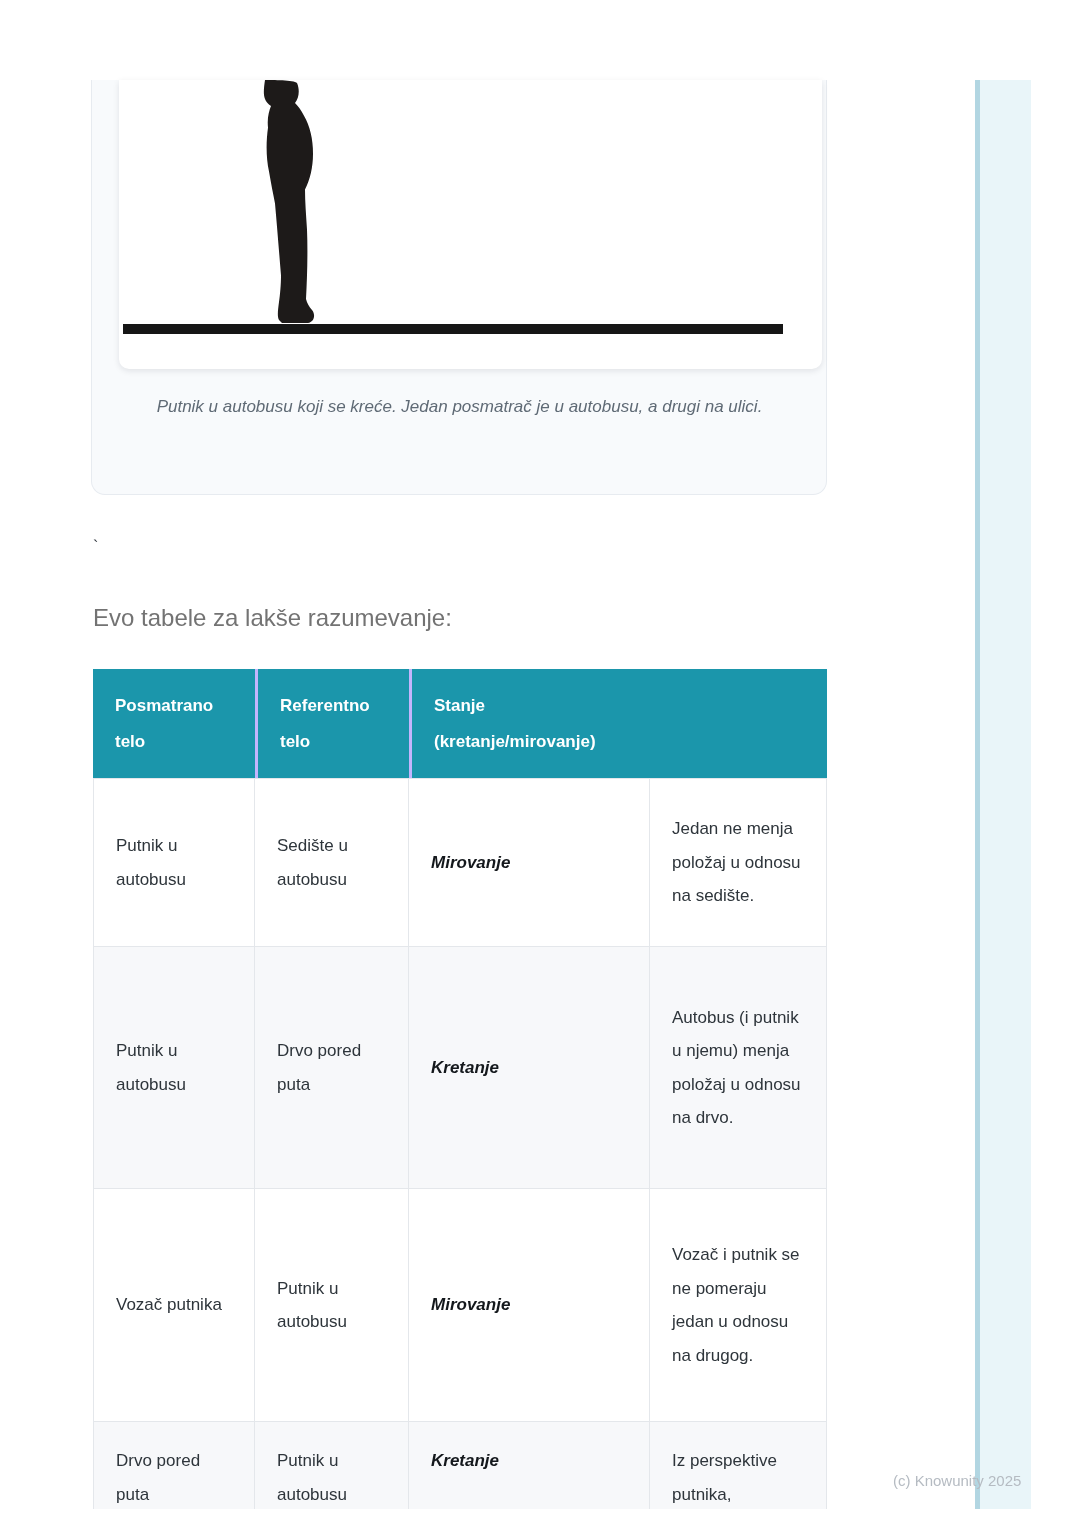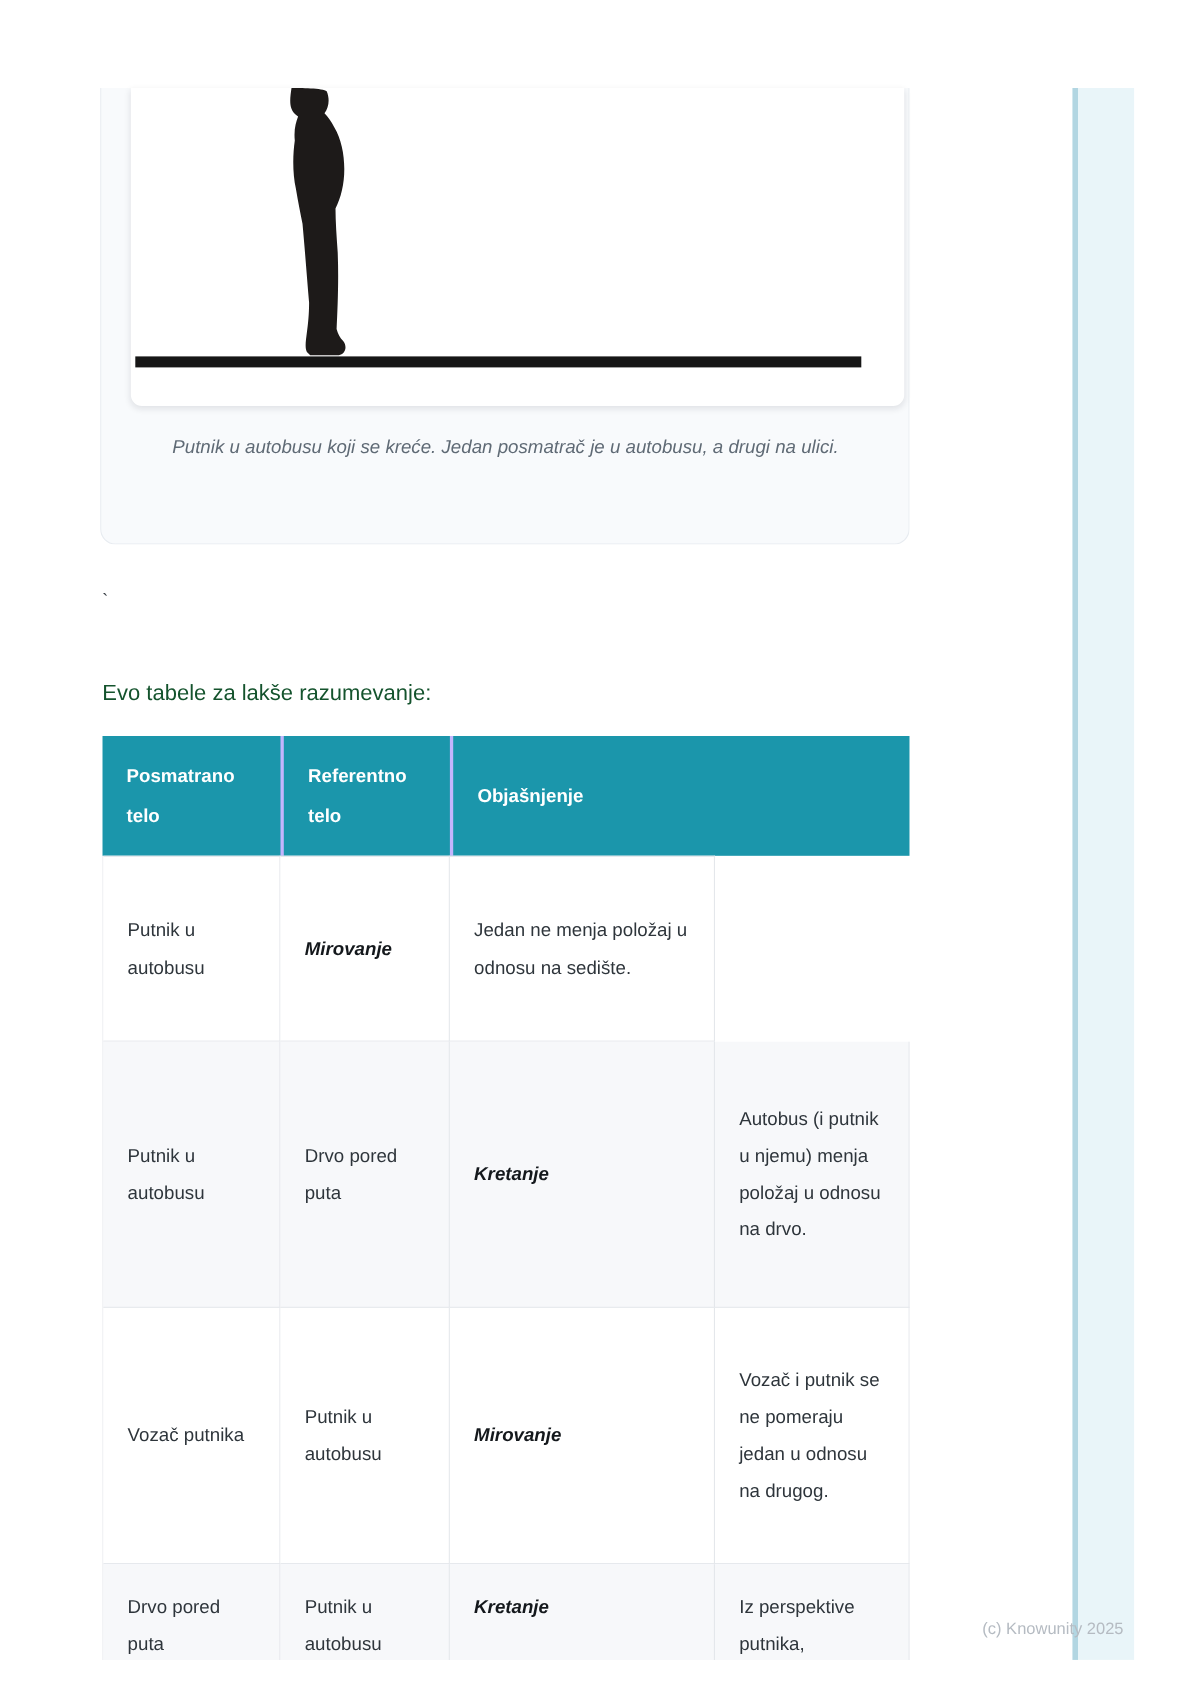--- a/index.html
+++ b/index.html
@@ -26,21 +26,21 @@
   .person-svg{position:absolute;left:133px;top:0;width:70px;height:244px;}
   .ground-line{position:absolute;left:4px;top:244px;width:660px;height:10px;background:#161616;}
   .figure-caption{
     position:absolute;left:27px;top:312px;width:681px;
     text-align:center;font-style:italic;font-size:17px;line-height:29px;
     color:var(--caption-color,#5f6a75);
   }
 
   
   .stray-tick{position:absolute;left:93px;top:506px;font-size:16px;color:#363c43;}
-  .intro-text{position:absolute;left:93px;top:584px;font-size:20px;line-height:28px;color:#14532d;}
+  .intro-text{position:absolute;left:93px;top:572px;font-size:24px;line-height:28px;color:#737373;}
 
   
   .table-wrap{position:absolute;left:93px;top:637px;width:734px;height:840px;overflow:hidden;}
   .t-header{
     display:grid;grid-template-columns:162px 154px 241px 177px;height:109px;
     background:var(--table-header-bg,#1b96ab);
   }
   .t-header .h-cell{
     display:flex;align-items:center;padding:0 22px;
     color:#ffffff;font-weight:bold;font-size:17px;line-height:36px;
@@ -113,25 +113,26 @@
   </div>
 
   <div class="stray-tick">`</div>
 
   <div class="intro-text">Evo tabele za lakše razumevanje:</div>
 
   <div class="table-wrap">
     <div class="t-header">
       <div class="h-cell">Posmatrano telo</div>
       <div class="h-cell">Referentno telo</div>
-      <div class="h-cell">Objašnjenje</div>
+      <div class="h-cell">Stanje (kretanje/mirovanje)</div>
     </div>
     <div class="t-body">
       <div class="t-row r1">
         <div class="t-cell">Putnik u autobusu</div>
+        <div class="t-cell">Sedište u autobusu</div>
         <div class="t-cell state">Mirovanje</div>
         <div class="t-cell">Jedan ne menja položaj u odnosu na sedište.</div>
       </div>
       <div class="t-row r2 alt">
         <div class="t-cell">Putnik u autobusu</div>
         <div class="t-cell">Drvo pored puta</div>
         <div class="t-cell state">Kretanje</div>
         <div class="t-cell">Autobus (i putnik u njemu) menja položaj u odnosu na drvo.</div>
       </div>
       <div class="t-row r3">

